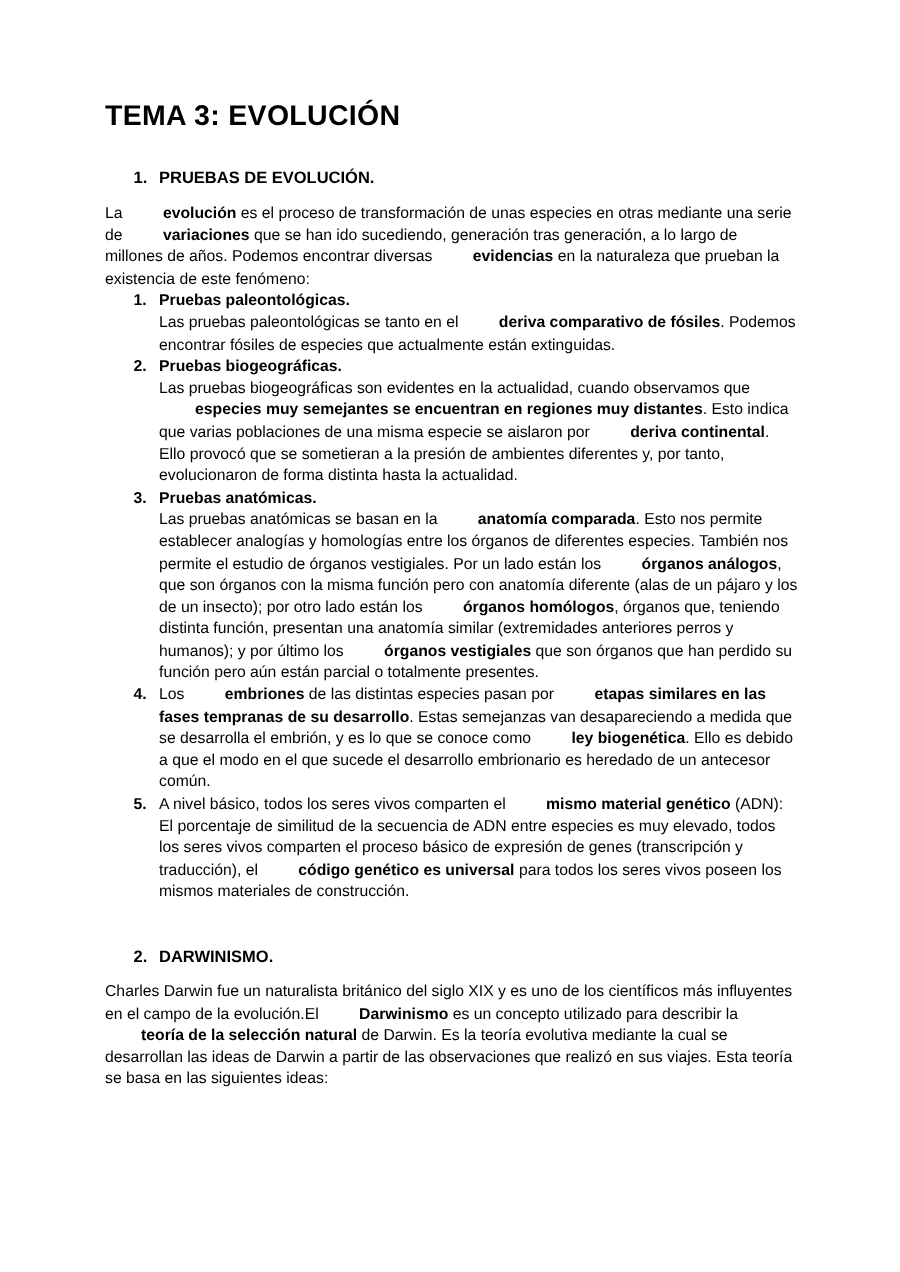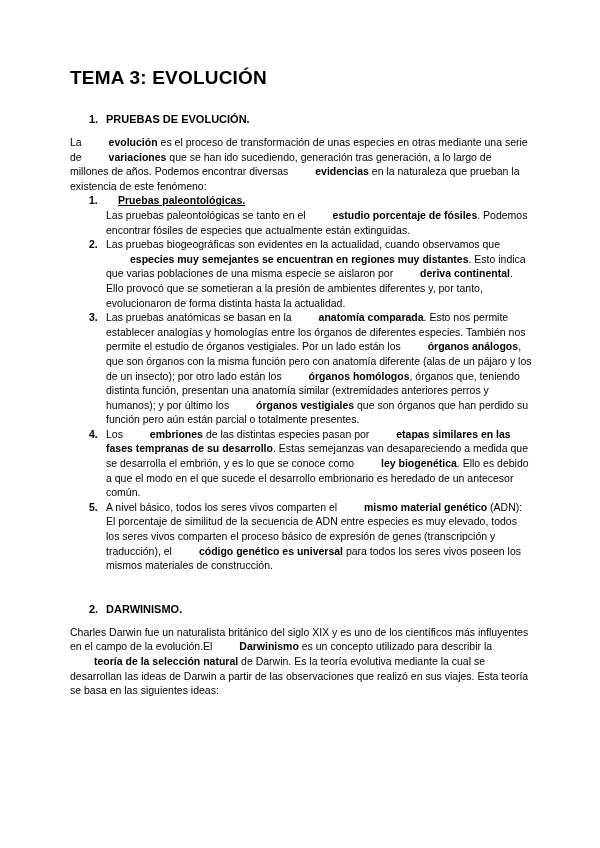--- a/index.html
+++ b/index.html
@@ -42,22 +42,20 @@
   }
   .li-num {
     width: 17px;
     margin-left: 19px;
     flex-shrink: 0;
     font-weight: bold;
   }
   .li-content { flex: 1; }
   .li-head {
     font-weight: bold;
-    text-decoration: underline;
-    margin-left: 12px;
   }
   .b { font-weight: bold; padding-left: 24px; }
 </style>
 </head>
 <body>
 
 <div class="page">
 
   <h1 class="doc-title">TEMA 3: EVOLUCIÓN</h1>
 
@@ -67,34 +65,36 @@
   </div>
 
   <p class="body-text"><span>La </span><span class="b">evolución</span><span> es el proceso de transformación de unas especies en otras mediante una serie de </span><span class="b">variaciones</span><span> que se han ido sucediendo, generación tras generación, a lo largo de millones de años. Podemos encontrar diversas </span><span class="b">evidencias</span><span> en la naturaleza que prueban la existencia de este fenómeno:</span></p>
 
   <div class="olist">
 
     <div class="li">
       <span class="li-num">1.</span>
       <div class="li-content">
         <div class="li-head">Pruebas paleontológicas.</div>
-        <div class="li-body"><span>Las pruebas paleontológicas se tanto en el </span><span class="b">estudio porcentaje de fósiles</span><span>. Podemos encontrar fósiles de especies que actualmente están extinguidas.</span></div>
+        <div class="li-body"><span>Las pruebas paleontológicas se tanto en el </span><span class="b">deriva comparativo de fósiles</span><span>. Podemos encontrar fósiles de especies que actualmente están extinguidas.</span></div>
       </div>
     </div>
 
     <div class="li">
       <span class="li-num">2.</span>
       <div class="li-content">
+        <div class="li-head">Pruebas biogeográficas.</div>
         <div class="li-body"><span>Las pruebas biogeográficas son evidentes en la actualidad, cuando observamos que </span><span class="b">especies muy semejantes se encuentran en regiones muy distantes</span><span>. Esto indica que varias poblaciones de una misma especie se aislaron por </span><span class="b">deriva continental</span><span>. Ello provocó que se sometieran a la presión de ambientes diferentes y, por tanto, evolucionaron de forma distinta hasta la actualidad.</span></div>
       </div>
     </div>
 
     <div class="li">
       <span class="li-num">3.</span>
       <div class="li-content">
+        <div class="li-head">Pruebas anatómicas.</div>
         <div class="li-body"><span>Las pruebas anatómicas se basan en la </span><span class="b">anatomía comparada</span><span>. Esto nos permite establecer analogías y homologías entre los órganos de diferentes especies. También nos permite el estudio de órganos vestigiales. Por un lado están los </span><span class="b">órganos análogos</span><span>, que son órganos con la misma función pero con anatomía diferente (alas de un pájaro y los de un insecto); por otro lado están los </span><span class="b">órganos homólogos</span><span>, órganos que, teniendo distinta función, presentan una anatomía similar (extremidades anteriores perros y humanos); y por último los </span><span class="b">órganos vestigiales</span><span> que son órganos que han perdido su función pero aún están parcial o totalmente presentes.</span></div>
       </div>
     </div>
 
     <div class="li">
       <span class="li-num">4.</span>
       <div class="li-content">
         <div class="li-body"><span>Los </span><span class="b">embriones</span><span> de las distintas especies pasan por </span><span class="b">etapas similares en las fases tempranas de su desarrollo</span><span>. Estas semejanzas van desapareciendo a medida que se desarrolla el embrión, y es lo que se conoce como </span><span class="b">ley biogenética</span><span>. Ello es debido a que el modo en el que sucede el desarrollo embrionario es heredado de un antecesor común.</span></div>
       </div>
     </div>

